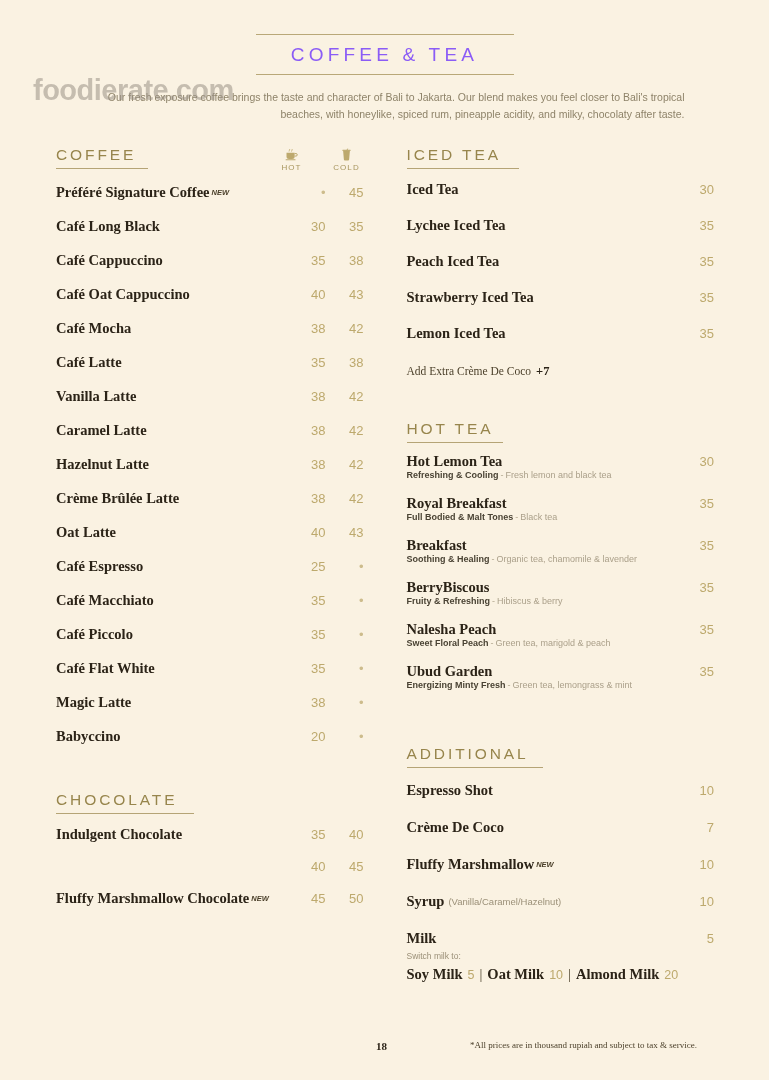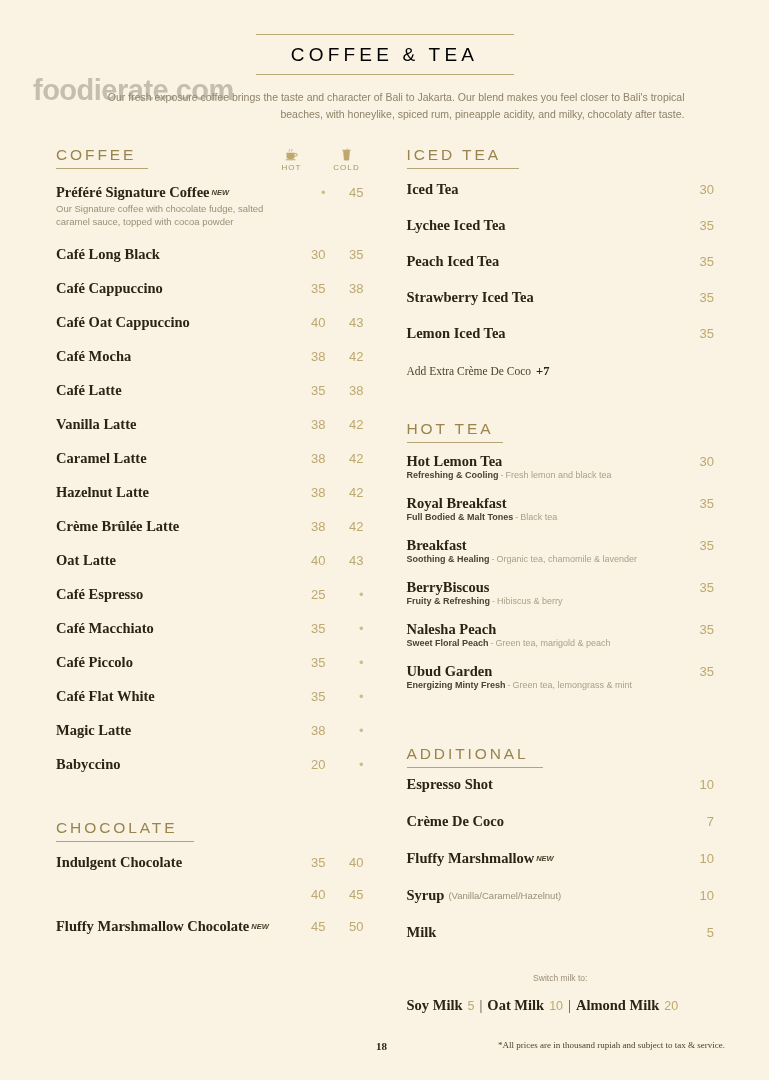--- a/index.html
+++ b/index.html
@@ -13,21 +13,21 @@
   }
 
   
   .page-head { padding-top:34px; text-align:center; }
   .title-rules { width:258px; margin:0 auto; }
   .rule { height:1px; background:#b9a878; }
   .page-title {
     font-family:"Liberation Sans", sans-serif;
     font-size:19px;
     letter-spacing:4.2px;
-    color:#000000;
+    color:#8b5cf6;
     padding:9px 0 8px;
     text-align:center;
   }
   .intro {
     width:600px; margin:14px auto 0;
     font-family:"Liberation Sans", sans-serif;
     font-size:10.5px; line-height:1.65;
     color:#8e8369; text-align:right;
   }
 
@@ -119,49 +119,49 @@
   
   .hot-row { margin-top:15px; }
   .hot-row.first { margin-top:10px; }
   .tea-sub { font-family:"Liberation Sans", sans-serif; font-size:9px; margin-top:0px; }
   .tea-sub .tag { font-weight:700; color:#4a4334; }
   .tea-sub .sep { color:#b3a88f; margin:0 2px; }
   .tea-sub .det { color:#ab a08a; color:#aba08a; }
 
   
   .add-row { margin-top:20px; }
-  .add-row.first { margin-top:8px; }
+  .add-row.first { margin-top:14px; }
   .paren {
     font-family:"Liberation Sans", sans-serif;
     font-size:9.5px; color:#9b9078; font-weight:400; margin-left:4px;
   }
   .switch-lbl {
     font-family:"Liberation Sans", sans-serif;
-    font-size:8.5px; color:#9b9078; margin-top:32px;text-align:center;
+    font-size:8.5px; color:#9b9078; margin-top:4px;
   }
   .switch-row {
-    display:flex; align-items:baseline; margin-top:14px;
+    display:flex; align-items:baseline; margin-top:5px;
     font-family:"Liberation Serif", serif;
     font-weight:700; font-size:14.5px; color:#2b2317;
   }
   .switch-row .p {
     font-family:"Liberation Sans", sans-serif;
     font-weight:400; font-size:12.5px; color:#bda96d; margin:0 5px;
   }
   .switch-row .bar { color:#4a3f29; font-weight:400; margin-right:5px; }
 
   
   .sec-gap { margin-top:46px; }
   .sec-gap-right { margin-top:41px; }
 
   
   .footer {
     position:absolute; left:0; right:0; bottom:30px;
     display:flex; align-items:baseline;
-    padding:0 44px;
+    padding:0 72px;
   }
   .pagenum {
     font-family:"Liberation Serif", serif;
     font-weight:700; font-size:11px; color:#2b2317;
     position:absolute; left:376px;
   }
   .disclaimer {
     margin-left:auto;
     font-family:"Liberation Serif", serif;
     font-size:9px; color:#4a3f29;
@@ -213,21 +213,20 @@
 
     <div>
       <div class="coffee-row first">
         <div class="item">
           <span class="item-name">Préféré Signature Coffee</span>
             <span class="new-badge">NEW</span>
           <span class="item-fill"></span>
           <span class="price hot dot">•</span>
           <span class="price cold">45</span>
         </div>
-        <div class="desc">Our Signature coffee with chocolate fudge, salted caramel sauce, topped with cocoa powder</div>
       </div>
 
       <div class="coffee-row">
           <div class="item">
         <span class="item-name">Café Long Black</span>
             <span class="item-fill"></span>
         <span class="price hot">30</span>
         <span class="price cold">35</span>
           </div>
         </div>

